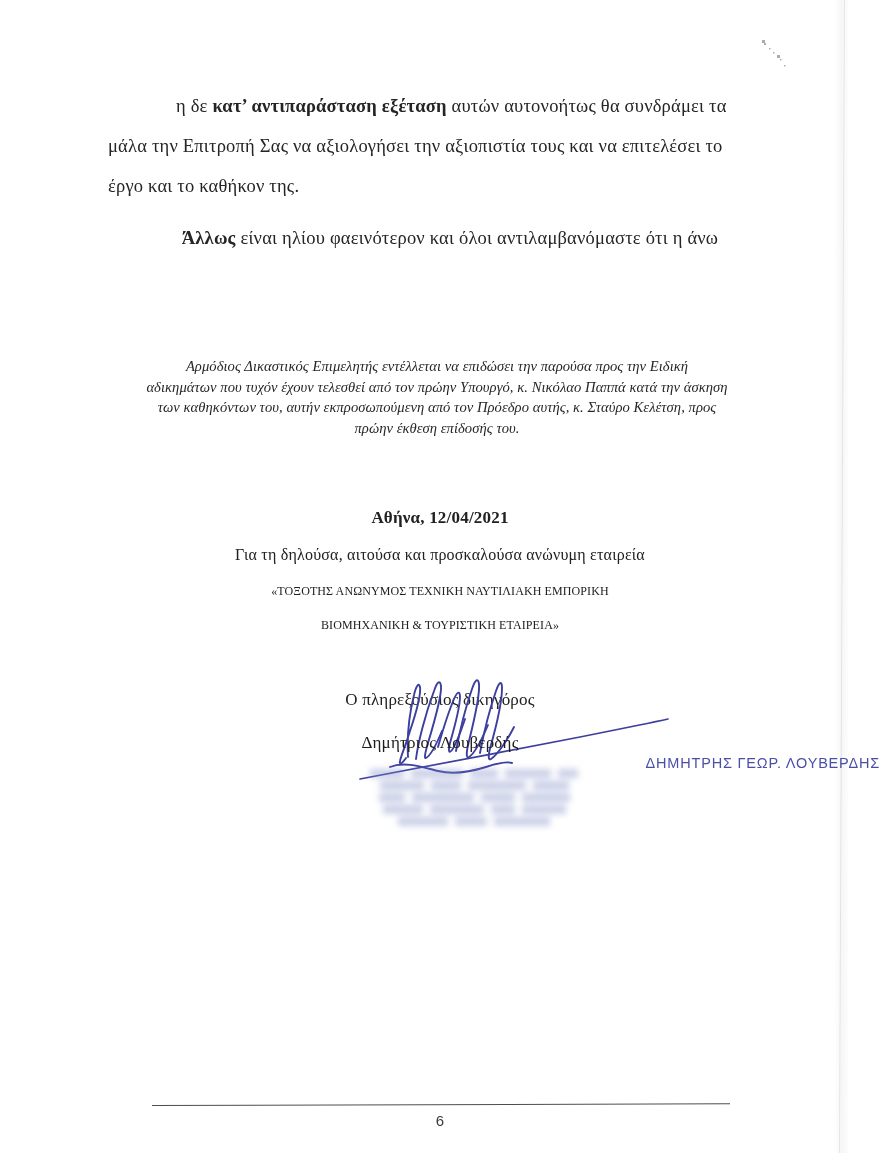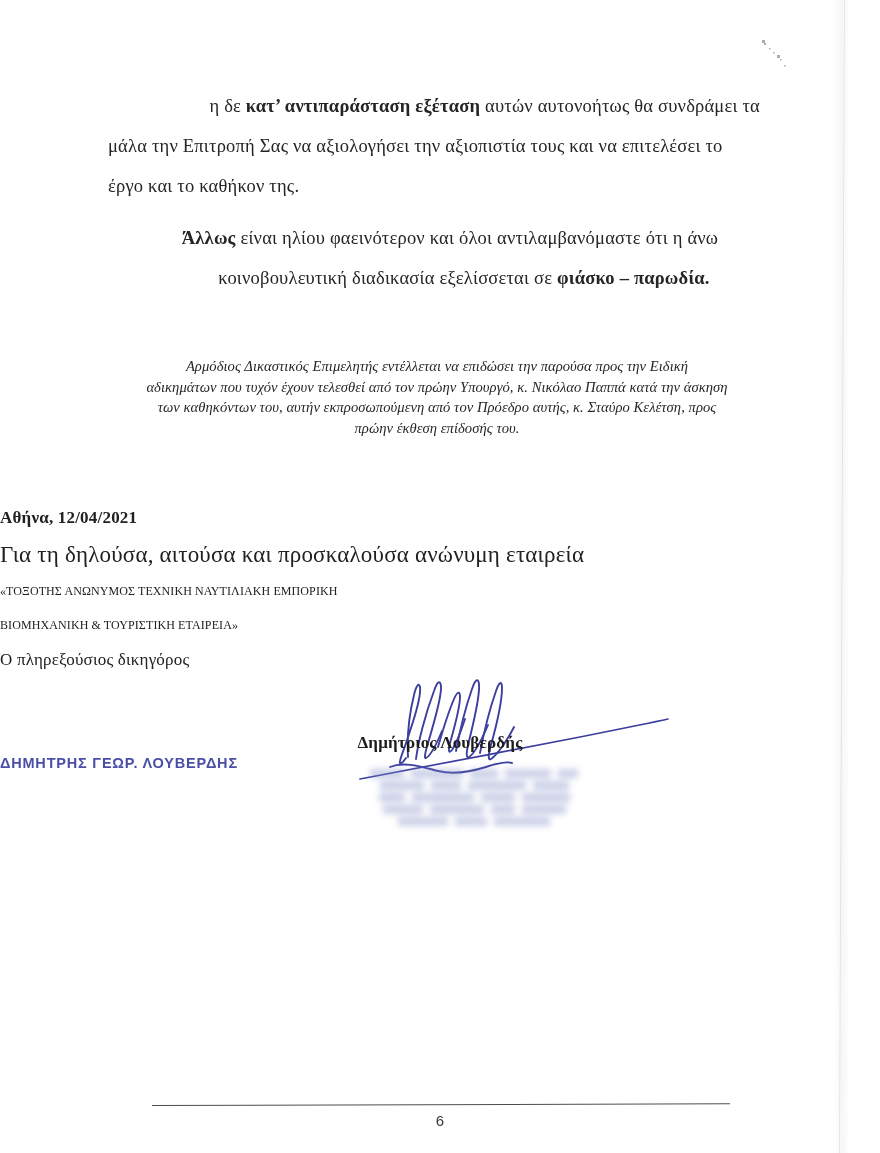--- a/index.html
+++ b/index.html
@@ -68,21 +68,21 @@
     width: 652px;
   }
   .body-line {
     font-size: 18.5px;
     line-height: 40px;
     letter-spacing: 0.2px;
     white-space: nowrap;
     color: #252525;
   }
   .bold { font-weight: bold; }
-  .indent-first { padding-left: 68px; text-align: right; }
+  .indent-first { padding-left: 68px; }
 
   #para-1 { top: 86px; }
   #para-2 { top: 218px; left: 130px; width: 640px; text-align: center; }
   #para-2 .body-line:nth-child(2) { padding-left: 28px; }
 
   
   .service-note {
     position: absolute;
     left: 112px;
     top: 356px;
@@ -98,55 +98,55 @@
     display: block;
     text-align: center;
   }
 
   
   .closing {
     position: absolute;
     left: 0;
     top: 500px;
     width: 880px;
-    text-align: left;
+    text-align: center;
   }
   .closing-line {
     font-size: 17.5px;
     line-height: 32px;
     color: #212121;
     letter-spacing: 0.2px;
   }
   .closing-date {
     font-weight: bold;
     font-size: 17px;
     line-height: 36px;
   }
   .closing-intro {
-    font-size: 23px;
+    font-size: 16px;
     line-height: 38px;
   }
   .company-name {
     font-size: 12px;
     line-height: 34px;
     letter-spacing: 0.1px;
   }
   .counsel-title {
     font-size: 17px;
     line-height: 36px;
+    margin-top: 40px;
   }
 
   
   .signature-zone {
     position: absolute;
     left: 0;
     top: 655px;
     width: 880px;
     height: 200px;
-    font-weight: bold;
   }
   .sig-svg {
     position: absolute;
     left: 330px;
     top: 0px;
     width: 360px;
     height: 130px;
     overflow: visible;
   }
   .sig-name-print {
@@ -157,21 +157,21 @@
     text-align: center;
     font-size: 17px;
     color: #1d1d1d;
     letter-spacing: 0.2px;
   }
   .sig-stamp-name {
     position: absolute;
     left: 0;
     top: 100px;
     width: 880px;
-    text-align: left;
+    text-align: right;
     font-family: "Liberation Sans", "DejaVu Sans", sans-serif;
     font-size: 14.5px;
     letter-spacing: 0.8px;
     color: #3a3fa0;
     opacity: 0.92;
   }
 
   
   .stamp-box {
     position: absolute;
@@ -250,23 +250,20 @@
     </div>
     <div class="body-line">
       <span>έργο και το καθήκον της.</span>
     </div>
   </div>
 
   <div class="body-block" id="para-2">
     <div class="body-line">
       <span class="bold">Άλλως</span><span>  είναι ηλίου φαεινότερον και όλοι αντιλαμβανόμαστε ότι η άνω</span>
     </div>
-    <div class="body-line">
-      <span>κοινοβουλευτική διαδικασία εξελίσσεται  σε  </span><span class="bold">φιάσκο – παρωδία.</span>
-    </div>
   </div>
 
   <div class="service-note">
     <span class="sn-line">Αρμόδιος  Δικαστικός  Επιμελητής  εντέλλεται  να  επιδώσει  την  παρούσα    προς  την  Ειδική</span>
     <span class="sn-line">αδικημάτων που τυχόν έχουν τελεσθεί από τον πρώην Υπουργό, κ. Νικόλαο  Παππά κατά την άσκηση</span>
     <span class="sn-line">των καθηκόντων του, αυτήν εκπροσωπούμενη από τον Πρόεδρο αυτής, κ. Σταύρο Κελέτση, προς</span>
     <span class="sn-line">πρώην έκθεση επίδοσής του.</span>
   </div>
 
   <div class="closing">

